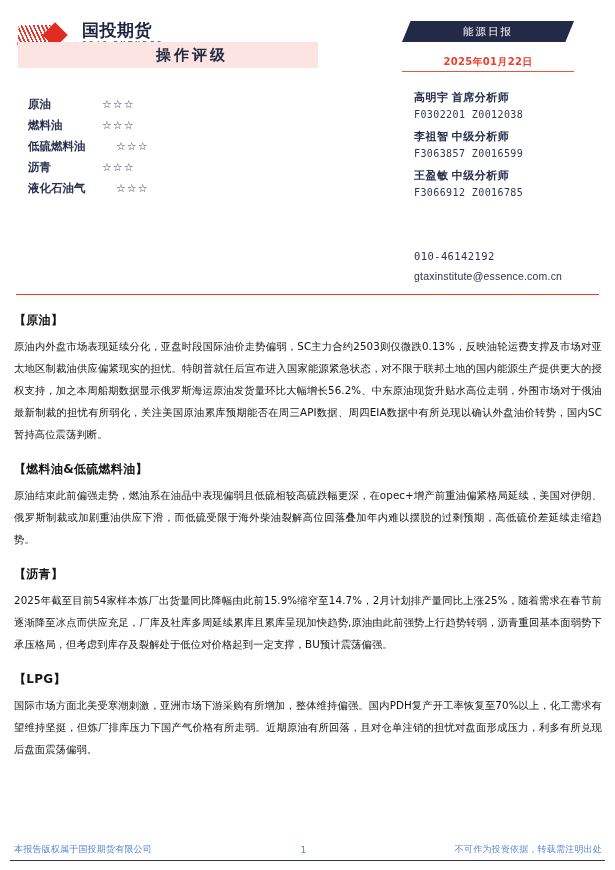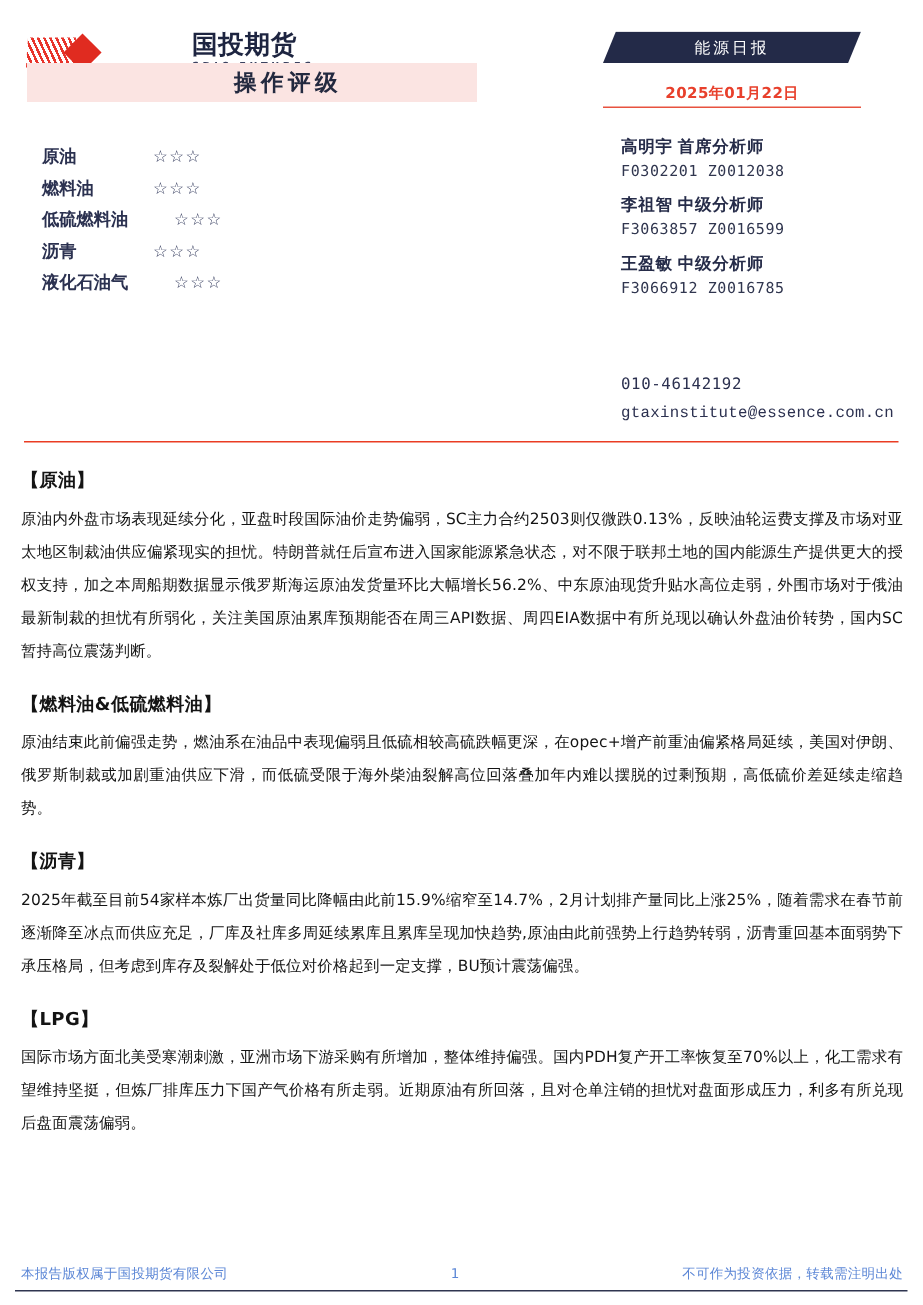--- a/index.html
+++ b/index.html
@@ -29,21 +29,20 @@
   }
 
   
   .logo-wrap {
     position: absolute;
     left: 18px;
     top: 20px;
     display: flex;
     align-items: center;
     height: 30px;
-    gap: 46px;
   }
   .logo-mark {
     width: 58px;
     height: 26px;
     position: relative;
     margin-right: 6px;
   }
   .logo-hatch {
     position: absolute;
     left: 0; top: 3px;
@@ -199,21 +198,21 @@
     font-size: 10.5px;
     color: #2c3150;
     margin-bottom: 8px;
     letter-spacing: 0.4px;
     font-family: "DejaVu Sans Mono", "Liberation Mono", monospace;
   }
   .contact-email {
     font-size: 10.5px;
     color: #2c3150;
     letter-spacing: 0.2px;
-    font-family: Liberation Mono, monospace;
+    font-family: Liberation Sans, sans-serif;
   }
 
   
   .divider {
     position: absolute;
     left: 16px;
     top: 294px;
     width: 583px;
     height: 0;
     border-top: 1.6px solid #ea3c23;

